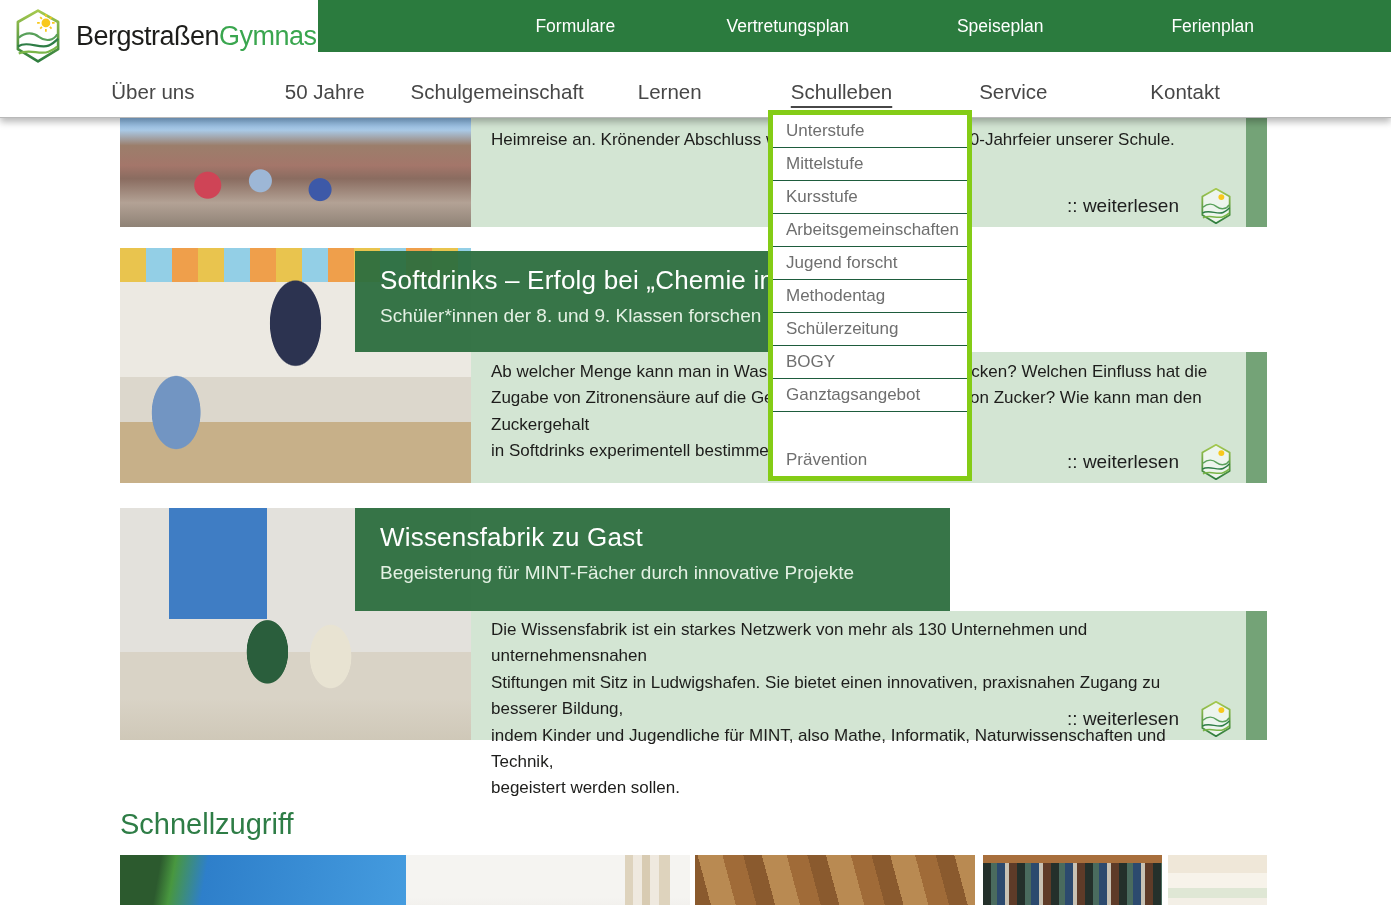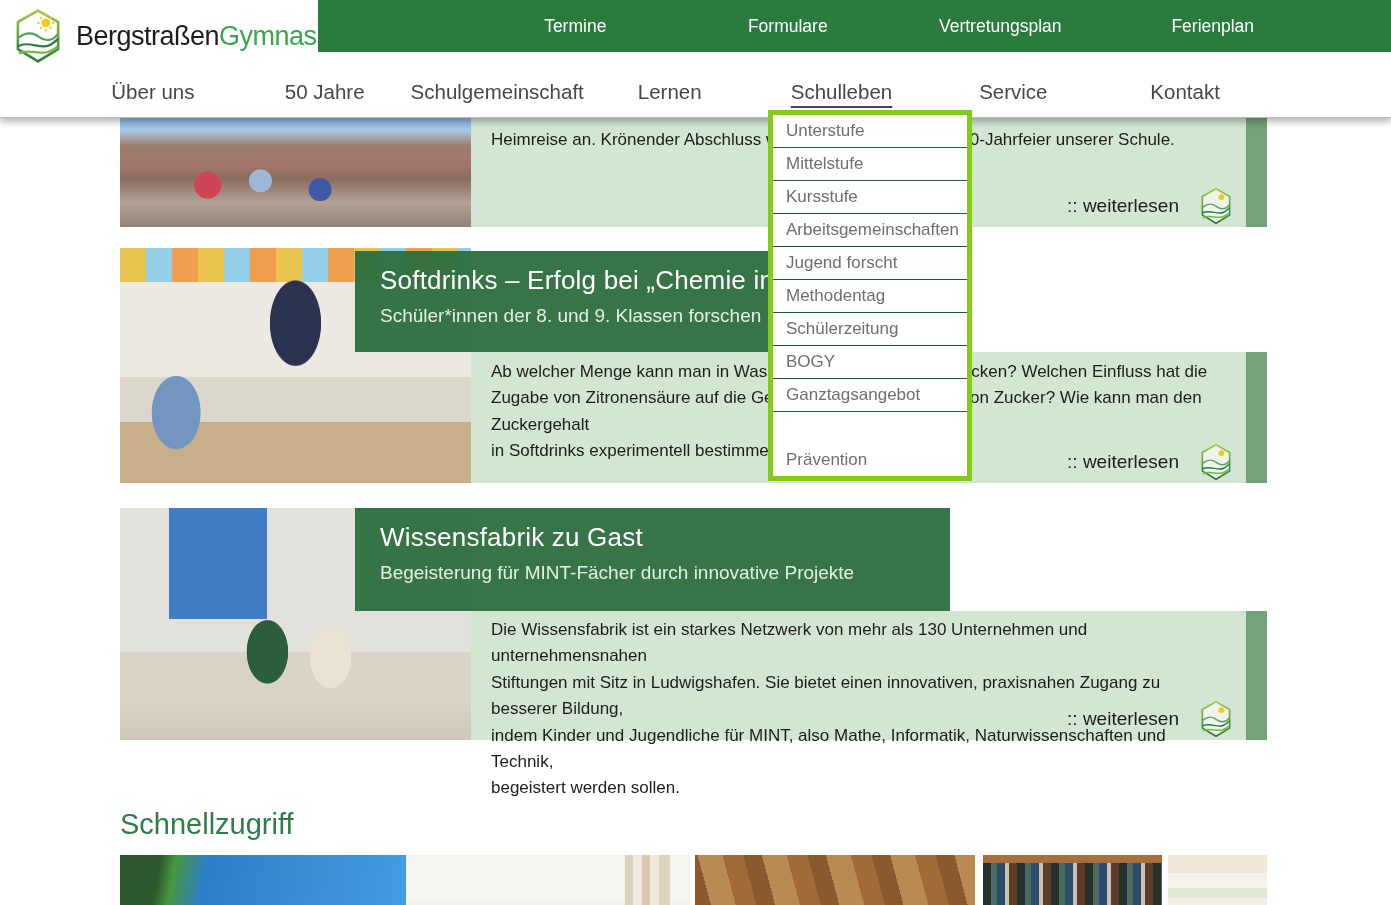--- a/index.html
+++ b/index.html
@@ -112,23 +112,23 @@
         <circle cx="41" cy="17" r="5" fill="#f8c81c"></circle>
         <path d="M10 34 C18 27 27 28 33 33 C41 39 50 37 54 30" stroke="#58a05a" fill="none" stroke-width="2.5"></path>
         <path d="M9 44 C20 37 34 47 44 43 C49 41 52 38 55 35" stroke="#2e7d46" fill="none" stroke-width="2.5"></path>
         <path d="M10 52 C22 46 34 54 44 50 C49 48 52 46 54 44" stroke="#7ab648" fill="none" stroke-width="2.5"></path>
       </svg>
       <span class="brand"><span class="bold">Bergstraßen</span><span class="light">Gymnasium</span></span>
     </div>
 
     <nav class="topbar">
       <div class="topbar-menu">
-        <a>Termine</a>
         <a>Formulare</a>
         <a>Vertretungsplan</a>
+        <a>Speiseplan</a>
         <a>Ferienplan</a>
       </div>
     </nav>
 
     <nav class="mainnav">
       <a>Über uns</a>
       <a>50 Jahre</a>
       <a>Schulgemeinschaft</a>
       <a>Lernen</a>
       <a class="active">Schulleben</a>

